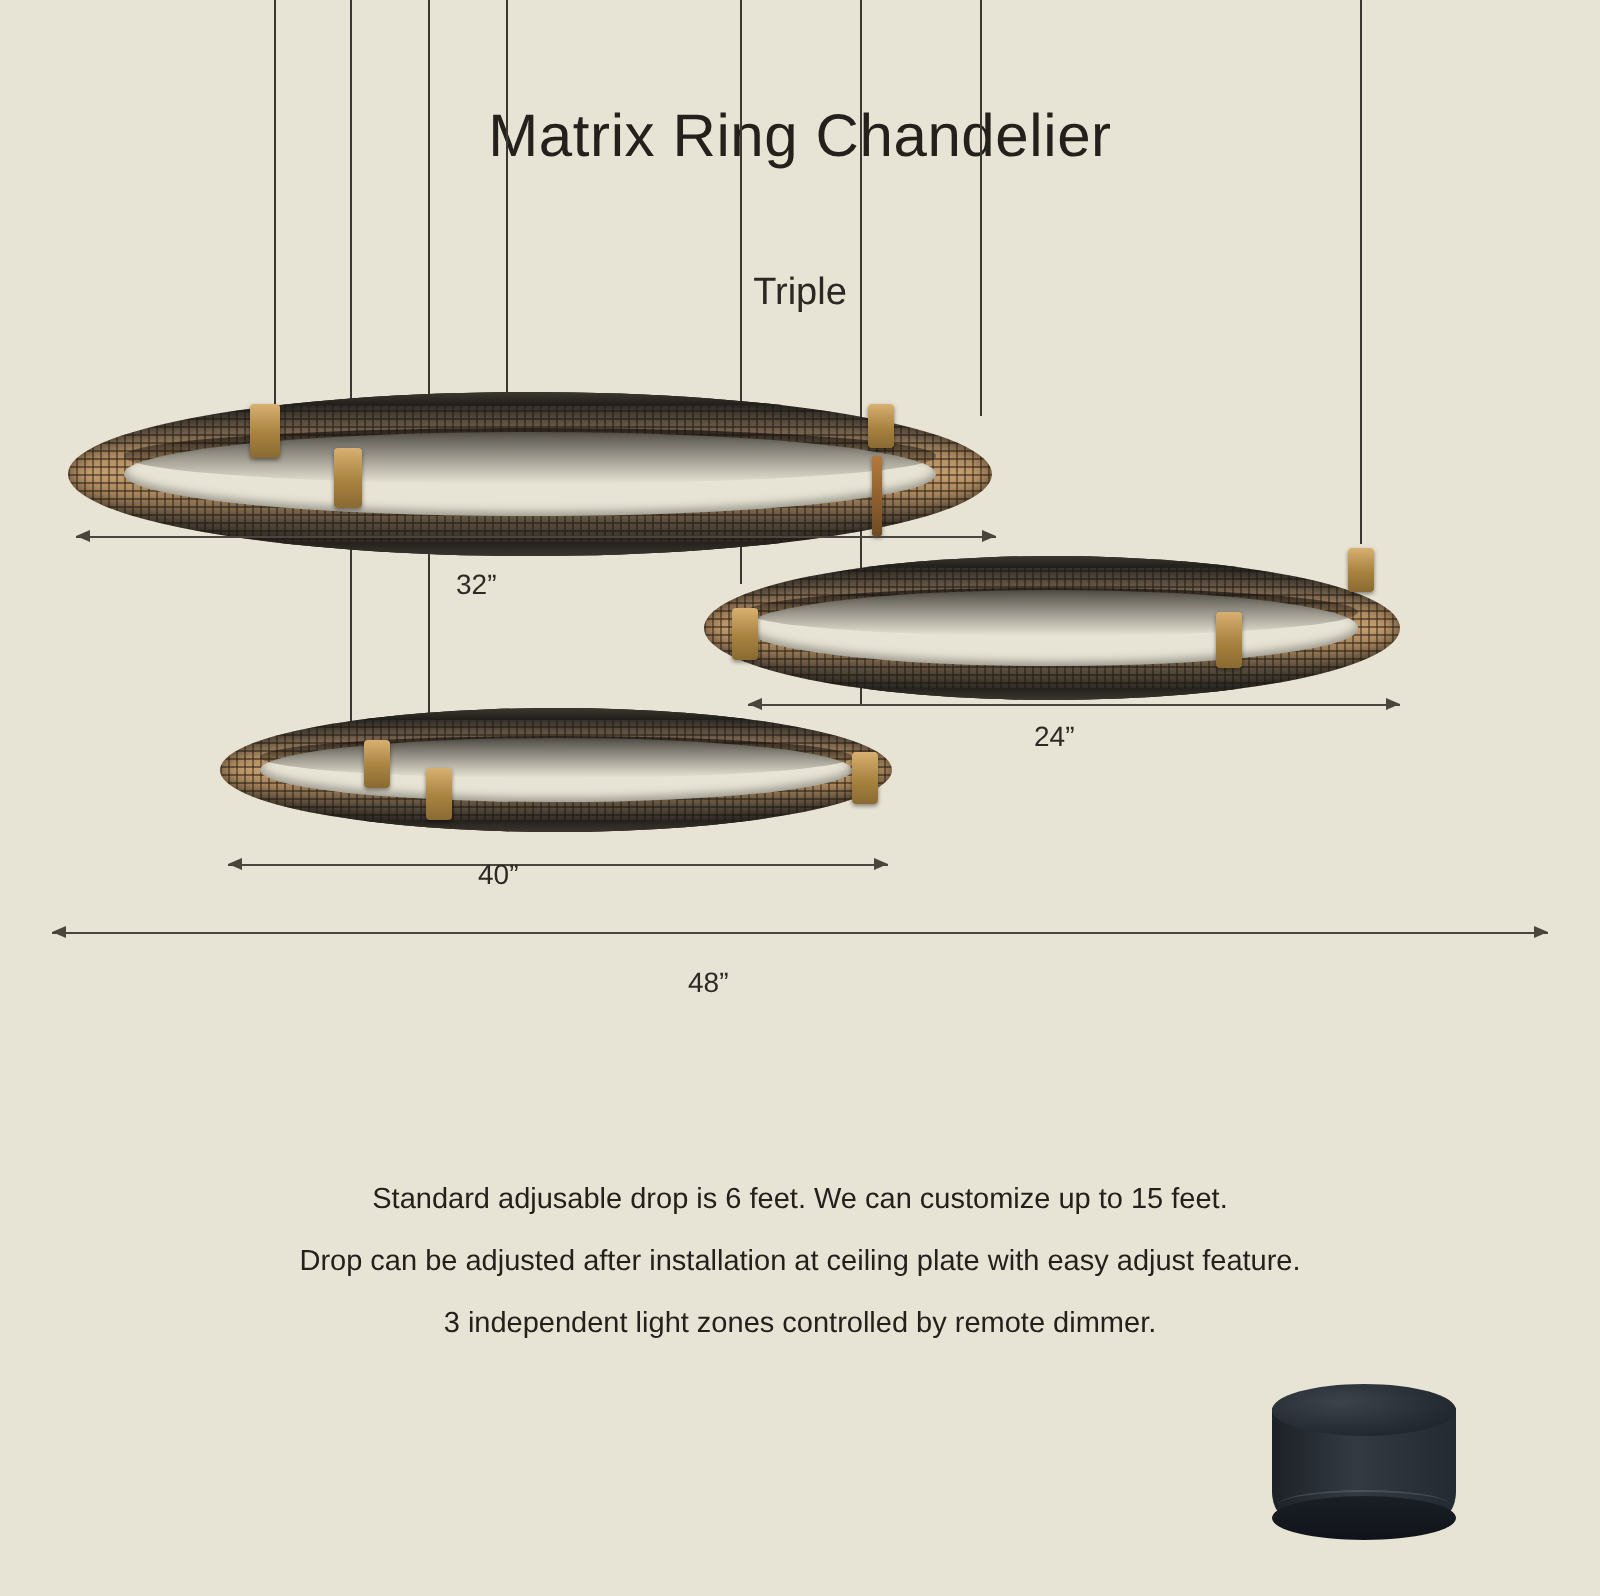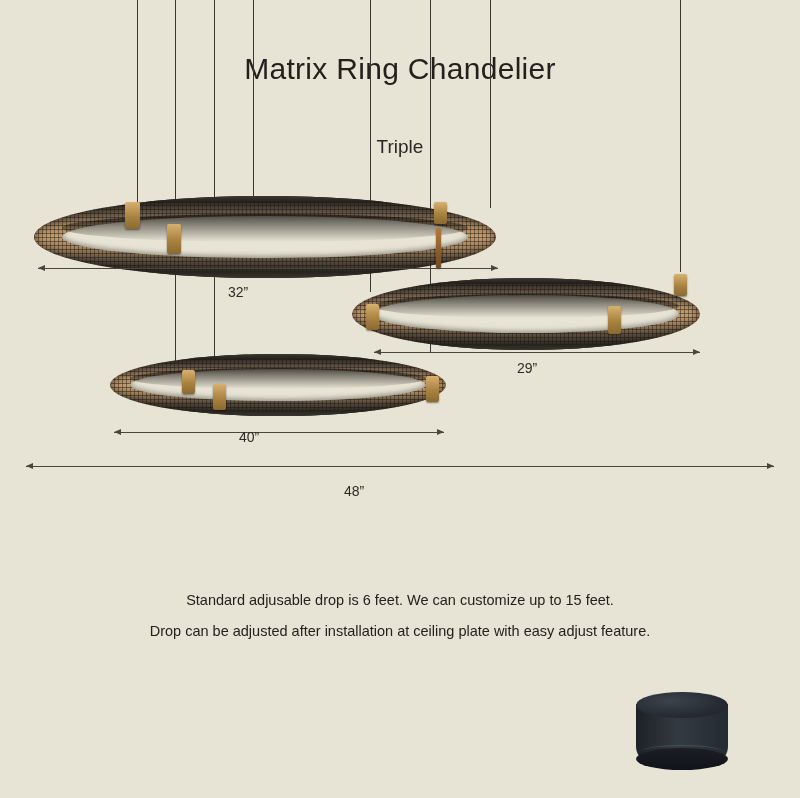--- a/index.html
+++ b/index.html
@@ -243,21 +243,21 @@
       <div class="rim-bottom"></div>
     </div>
     <div class="hole"></div>
     <div class="inner-shade"></div>
     <div class="bracket" style="left:14px; top:26px; width:13px; height:26px;"></div>
     <div class="bracket" style="left:256px; top:28px; width:13px; height:28px;"></div>
     <div class="bracket" style="left:322px; top:-4px; width:13px; height:22px;"></div>
   </div>
 
   <div class="dim" style="left:374px; top:352px; width:326px;"></div>
-  <div class="dim-label" style="left:517px; top:360px; width:80px;">29”</div>
+  <div class="dim-label" style="left:517px; top:360px; width:80px;">24”</div>
 
   <div class="ring" style="left:110px; top:354px; width:336px; height:62px;">
     <div class="band">
       <div class="mesh"></div>
       <div class="rim-top"></div>
       <div class="rim-bottom"></div>
     </div>
     <div class="hole"></div>
     <div class="inner-shade"></div>
     <div class="bracket" style="left:72px; top:16px; width:13px; height:24px;"></div>
@@ -266,20 +266,21 @@
   </div>
 
   <div class="dim" style="left:114px; top:432px; width:330px;"></div>
   <div class="dim-label" style="left:239px; top:429px; width:80px;">40”</div>
 
   <div class="dim" style="left:26px; top:466px; width:748px;"></div>
   <div class="dim-label" style="left:344px; top:483px; width:80px;">48”</div>
 
   <div class="note" style="top:592px;">Standard adjusable drop is 6 feet.  We can customize up to 15 feet.</div>
   <div class="note" style="top:623px;">Drop can be adjusted after installation at ceiling plate with easy adjust feature.</div>
+  <div class="note" style="top:654px;">3 independent light zones controlled by remote dimmer.</div>
 
   <div class="dimmer">
     <div class="body"></div>
     <div class="base"></div>
     <div class="seam"></div>
     <div class="top"></div>
   </div>
 
 </div>
 

